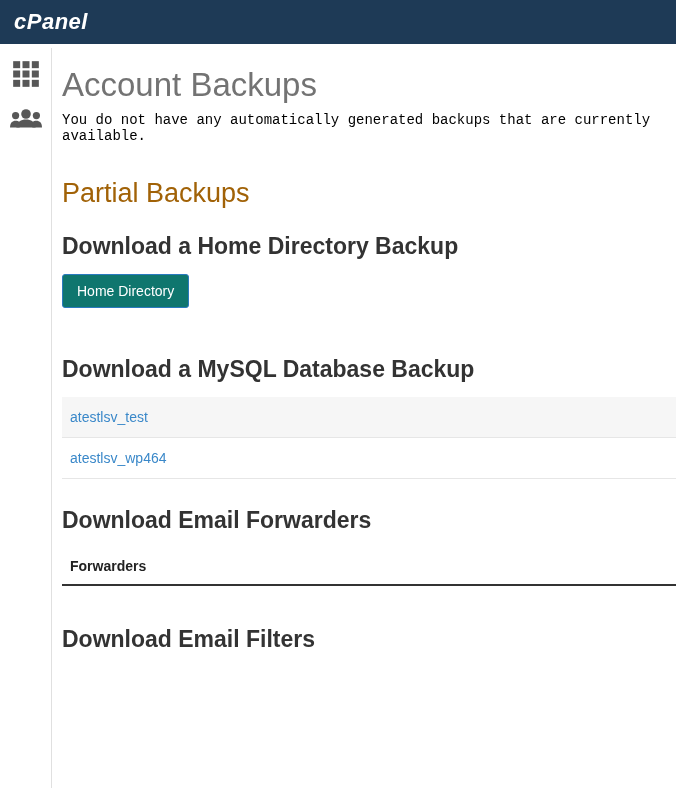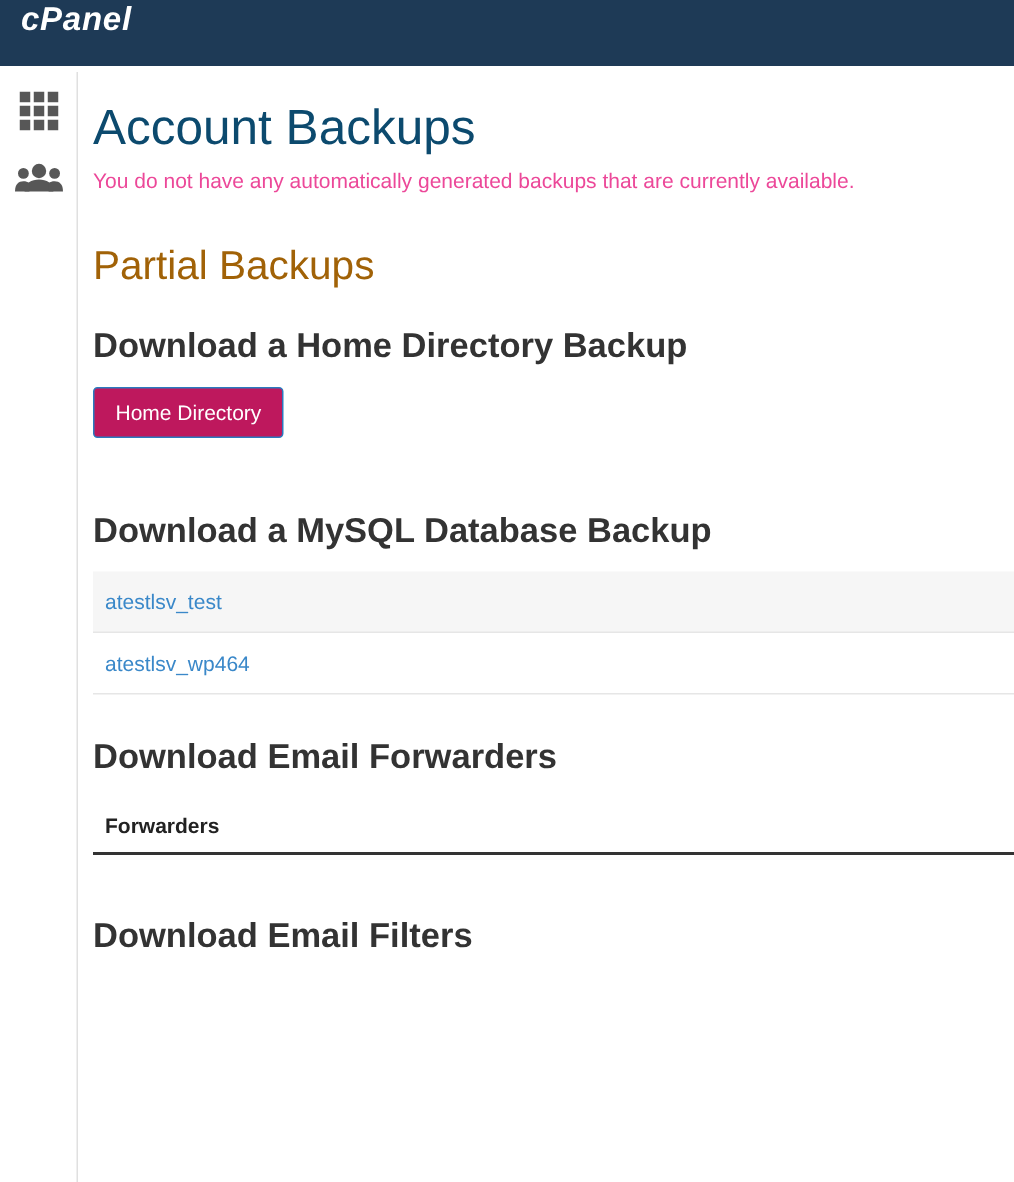--- a/index.html
+++ b/index.html
@@ -8,20 +8,21 @@
       background: #fff;
       color: #333;
       width: 676px;
       height: 788px;
       overflow: hidden;
     }
     .header {
       background: #1e3a56;
       height: 48px;
       display: flex;
+      align-items: center;
       padding-left: 14px;
       border-bottom: 4px solid #fff;
     }
     .logo {
       color: #fff;
       font-weight: bold;
       font-style: italic;
       font-size: 22px;
       letter-spacing: 0.5px;
       font-family: Arial, sans-serif;
@@ -46,42 +47,43 @@
       align-items: center;
       justify-content: center;
     }
     .content {
       flex: 1;
       padding: 18px 0 0 10px;
     }
     h1 {
       font-size: 33px;
       font-weight: 400;
-      color: #0c4a6e;
+      color: #737373;
       margin-bottom: 8px;
     }
     .muted-text {
-      color: #ec4899;
+      color: #000000;
       font-size: 14px;
       margin-bottom: 34px;
+      font-family: Liberation Mono, monospace;
     }
     h2 {
       font-size: 27px;
       font-weight: 400;
       color: #a16207;
       margin-bottom: 24px;
     }
     h3 {
       font-size: 23px;
       font-weight: 700;
       color: #333;
       margin-bottom: 14px;
     }
     .btn-primary {
-      background: #be185d;
+      background: #0f766e;
       color: #fff;
       border: 1px solid #2a7abf;
       border-radius: 3px;
       padding: 8px 14px;
       font-size: 14px;
       cursor: pointer;
       display: inline-block;
     }
     .section {
       margin-bottom: 48px;

